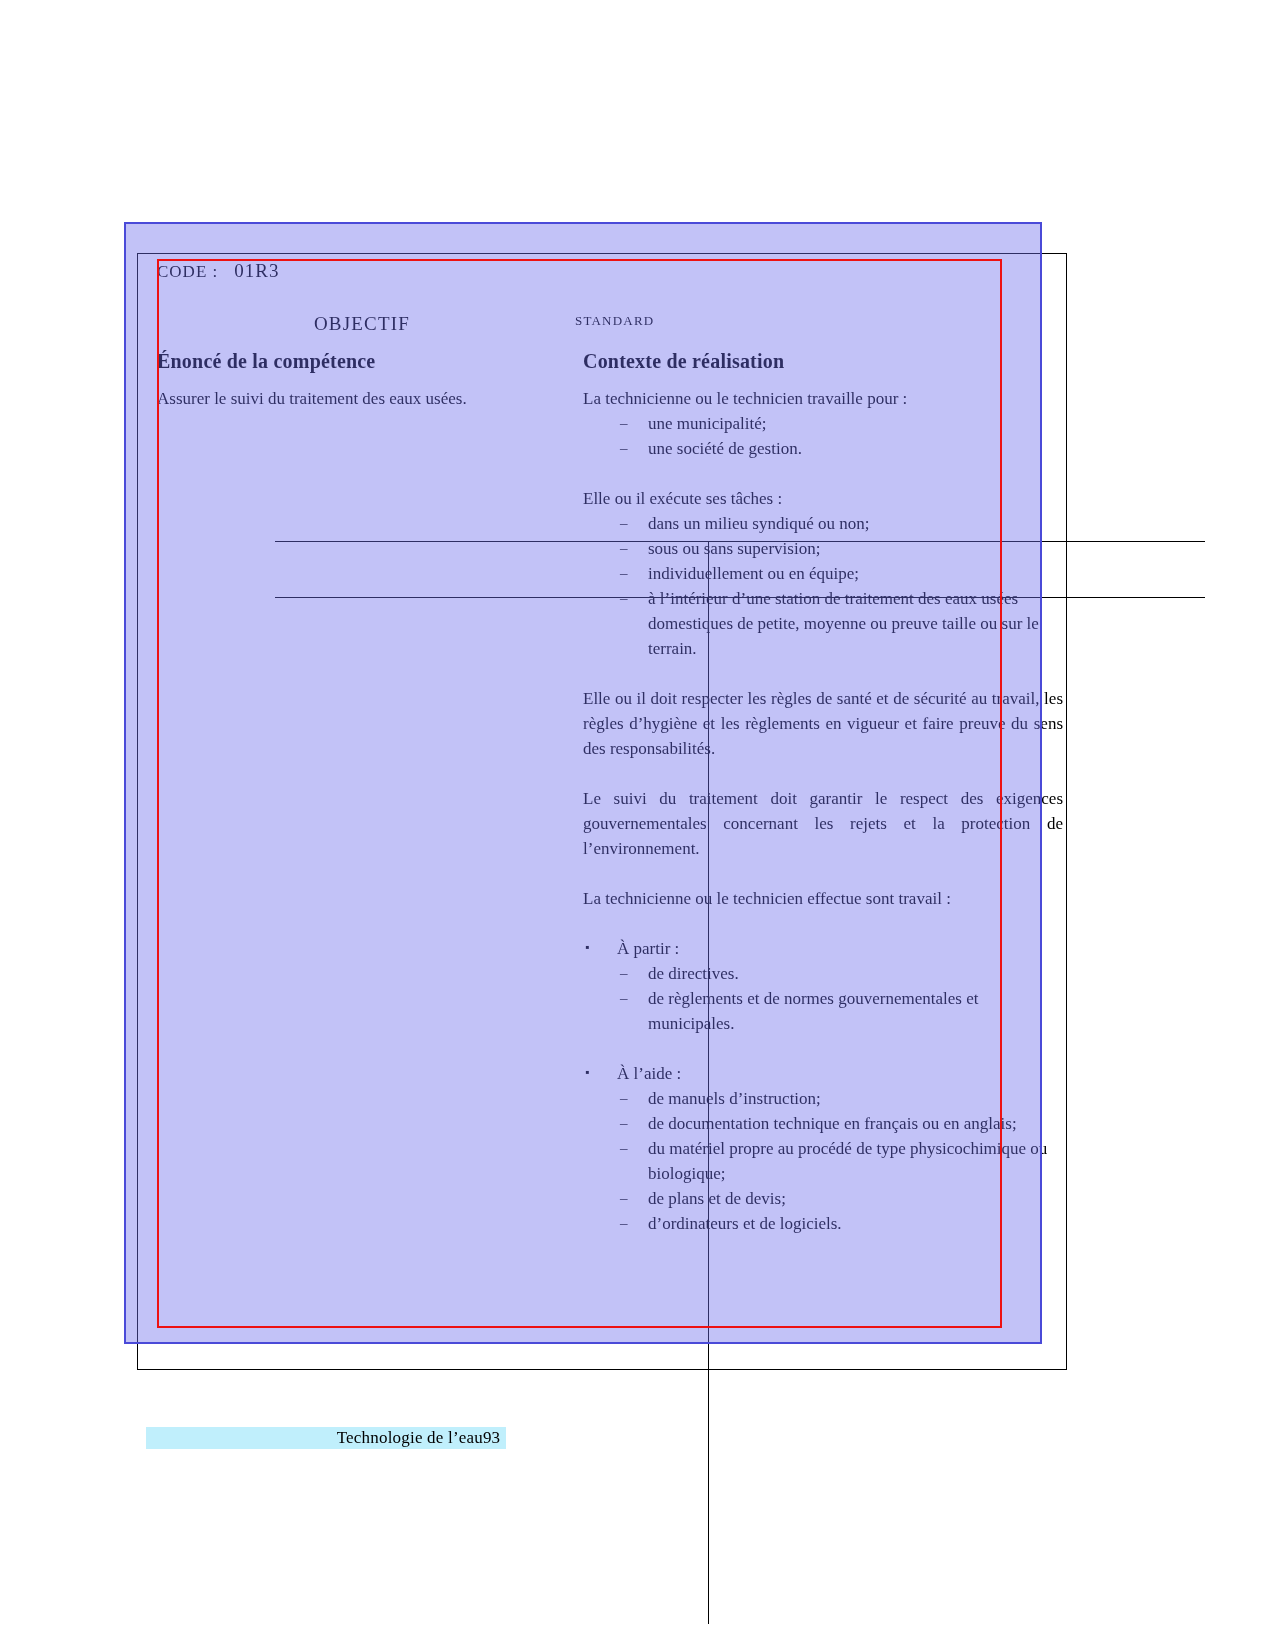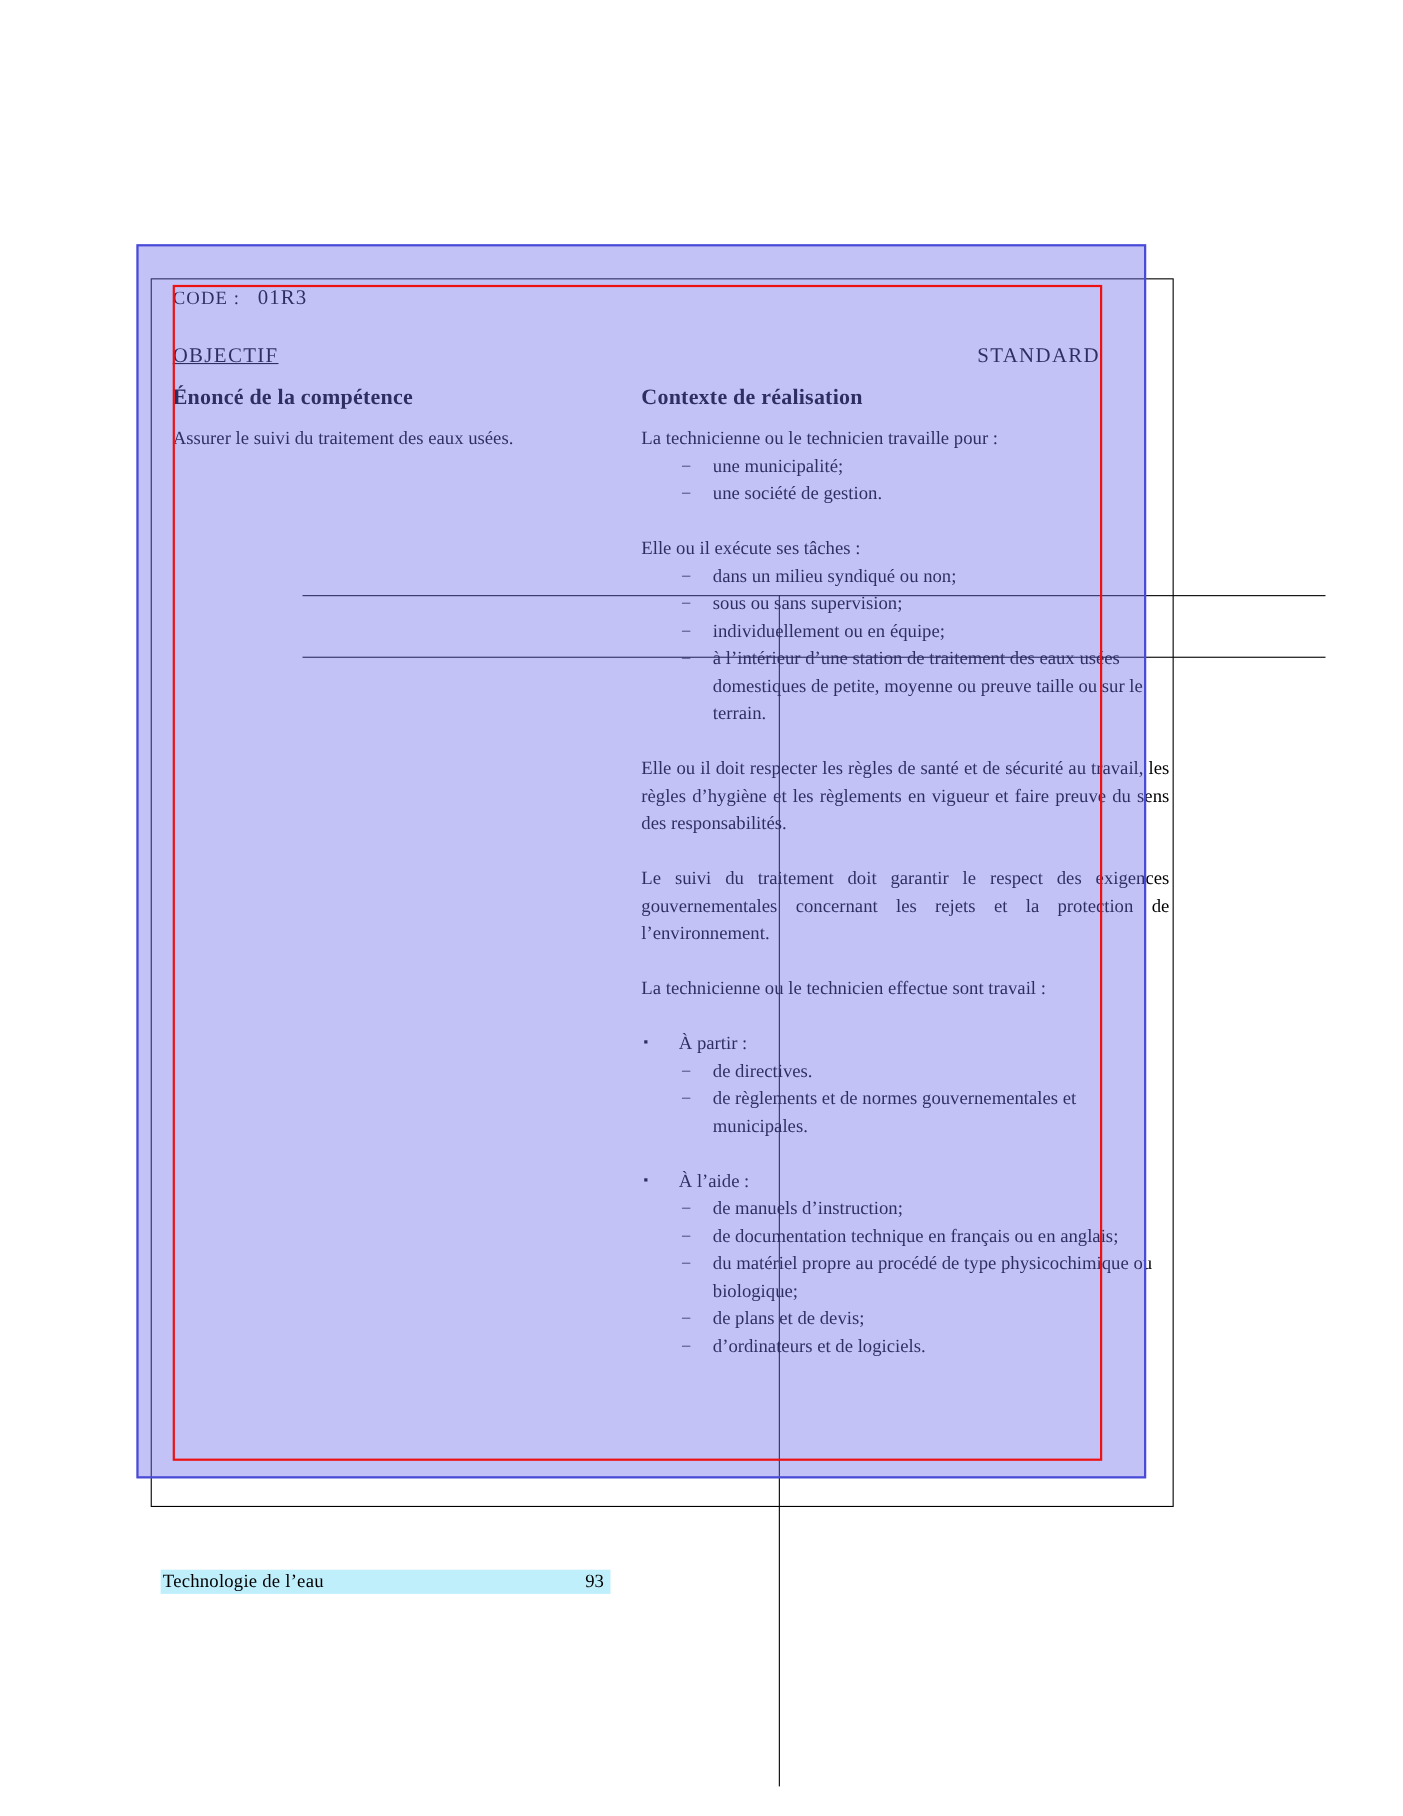--- a/index.html
+++ b/index.html
@@ -94,32 +94,31 @@
     font-size: 19px;
     margin-left: 16px;
     letter-spacing: 1px;
   }
 
   .head-objectif {
     position: absolute;
     left: 157px;
     top: 313px;
     width: 410px;
-    text-align: left;
+    text-align: center;
     font-size: 19px;
     letter-spacing: 1.2px;
-    text-decoration: underline;
   }
   .head-standard {
     position: absolute;
     left: 575px;
     top: 313px;
     width: 425px;
-    text-align: right;
-    font-size: 19px;
+    text-align: left;
+    font-size: 13px;
     letter-spacing: 1.2px;
   }
 
   .col-left {
     position: absolute;
     left: 157px;
     top: 349px;
     width: 400px;
     font-size: 17px;
     line-height: 25px;
@@ -179,23 +178,23 @@
     top: -1px;
     font-size: 12px;
     color: #000;
   }
 
   
   .footer {
     position: absolute;
     left: 146px;
     top: 1427px;
-    width: 409px;
+    width: 360px;
     display: flex;
-    justify-content: space-between;
+    justify-content: flex-end;
     align-items: baseline;
     font-size: 17px;
     background: rgba(140, 225, 250, 0.55);
     padding: 1px 2px;
     box-sizing: border-box;
   }
   .footer .f-title { letter-spacing: .2px; }
   .footer .f-page { margin-right: 4px; }
 </style>
 </head>

